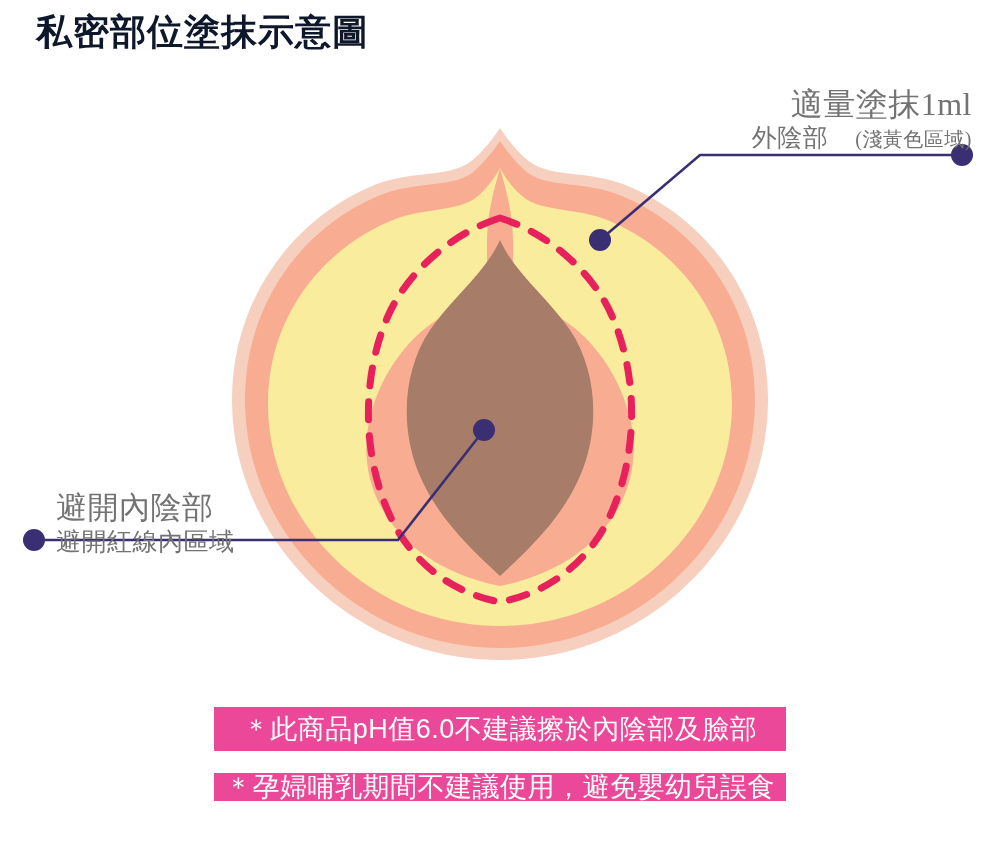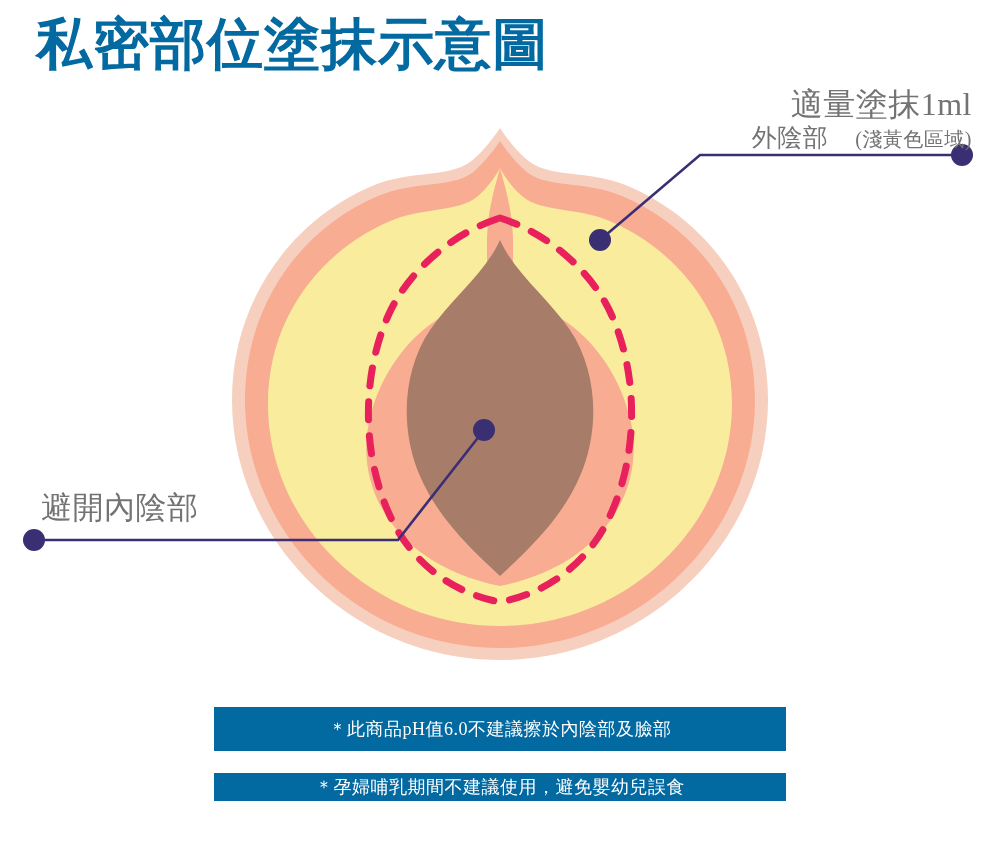--- a/index.html
+++ b/index.html
@@ -19,27 +19,27 @@
     left: 0; top: 0;
     width: 1000px;
     height: 851px;
     background: #ffffff;
   }
 
   
   .page-title {
     position: absolute;
     left: 36px;
-    top: 18px;
+    top: 6px;
     font-family: "Liberation Serif", "DejaVu Serif", serif;
     font-weight: bold;
-    font-size: 56px;
+    font-size: 36px;
     line-height: 52px;
     letter-spacing: 1px;
-    color: #0369a1;
+    color: #0f172a;
     white-space: nowrap;
   }
 
   
   #diagram {
     position: absolute;
     left: 0;
     top: 0;
     width: 1000px;
     height: 700px;
@@ -70,34 +70,34 @@
   }
 
   #callout-outer {
     right: 28px;
     top: 86px;
     text-align: right;
   }
   #callout-outer .line-top { font-size: 32px; }
 
   #callout-inner {
-    left: 41px;
+    left: 56px;
     top: 490px;
     text-align: left;
   }
   #callout-inner .line-top { font-size: 31px; }
   #callout-inner .line-bot { font-size: 25px; }
 
   
   .note {
     position: absolute;
-    background: #0369a1;
+    background: #ec4899;
     color: #ffffff;
-    font-family: Liberation Serif, serif;
-    font-size: 18px;
+    font-family: Liberation Sans, sans-serif;
+    font-size: 27px;
     letter-spacing: 0.5px;
     display: flex;
     align-items: center;
     justify-content: center;
     box-sizing: border-box;
     white-space: nowrap;
   }
   #note-1 {
     left: 214px;
     top: 707px;
@@ -219,18 +219,19 @@
     </g>
   </svg>
 
   <div class="callout" id="callout-outer">
     <div class="line-top">適量塗抹1ml</div>
     <div class="line-bot"><span>外陰部</span><span class="paren">(淺黃色區域)</span></div>
   </div>
 
   <div class="callout" id="callout-inner">
     <div class="line-top">避開內陰部</div>
+    <div class="line-bot">避開紅線內區域</div>
   </div>
 
   <div class="note" id="note-1">＊此商品pH值6.0不建議擦於內陰部及臉部</div>
   <div class="note" id="note-2">＊孕婦哺乳期間不建議使用，避免嬰幼兒誤食</div>
 
 </div>
 
 </body></html>

